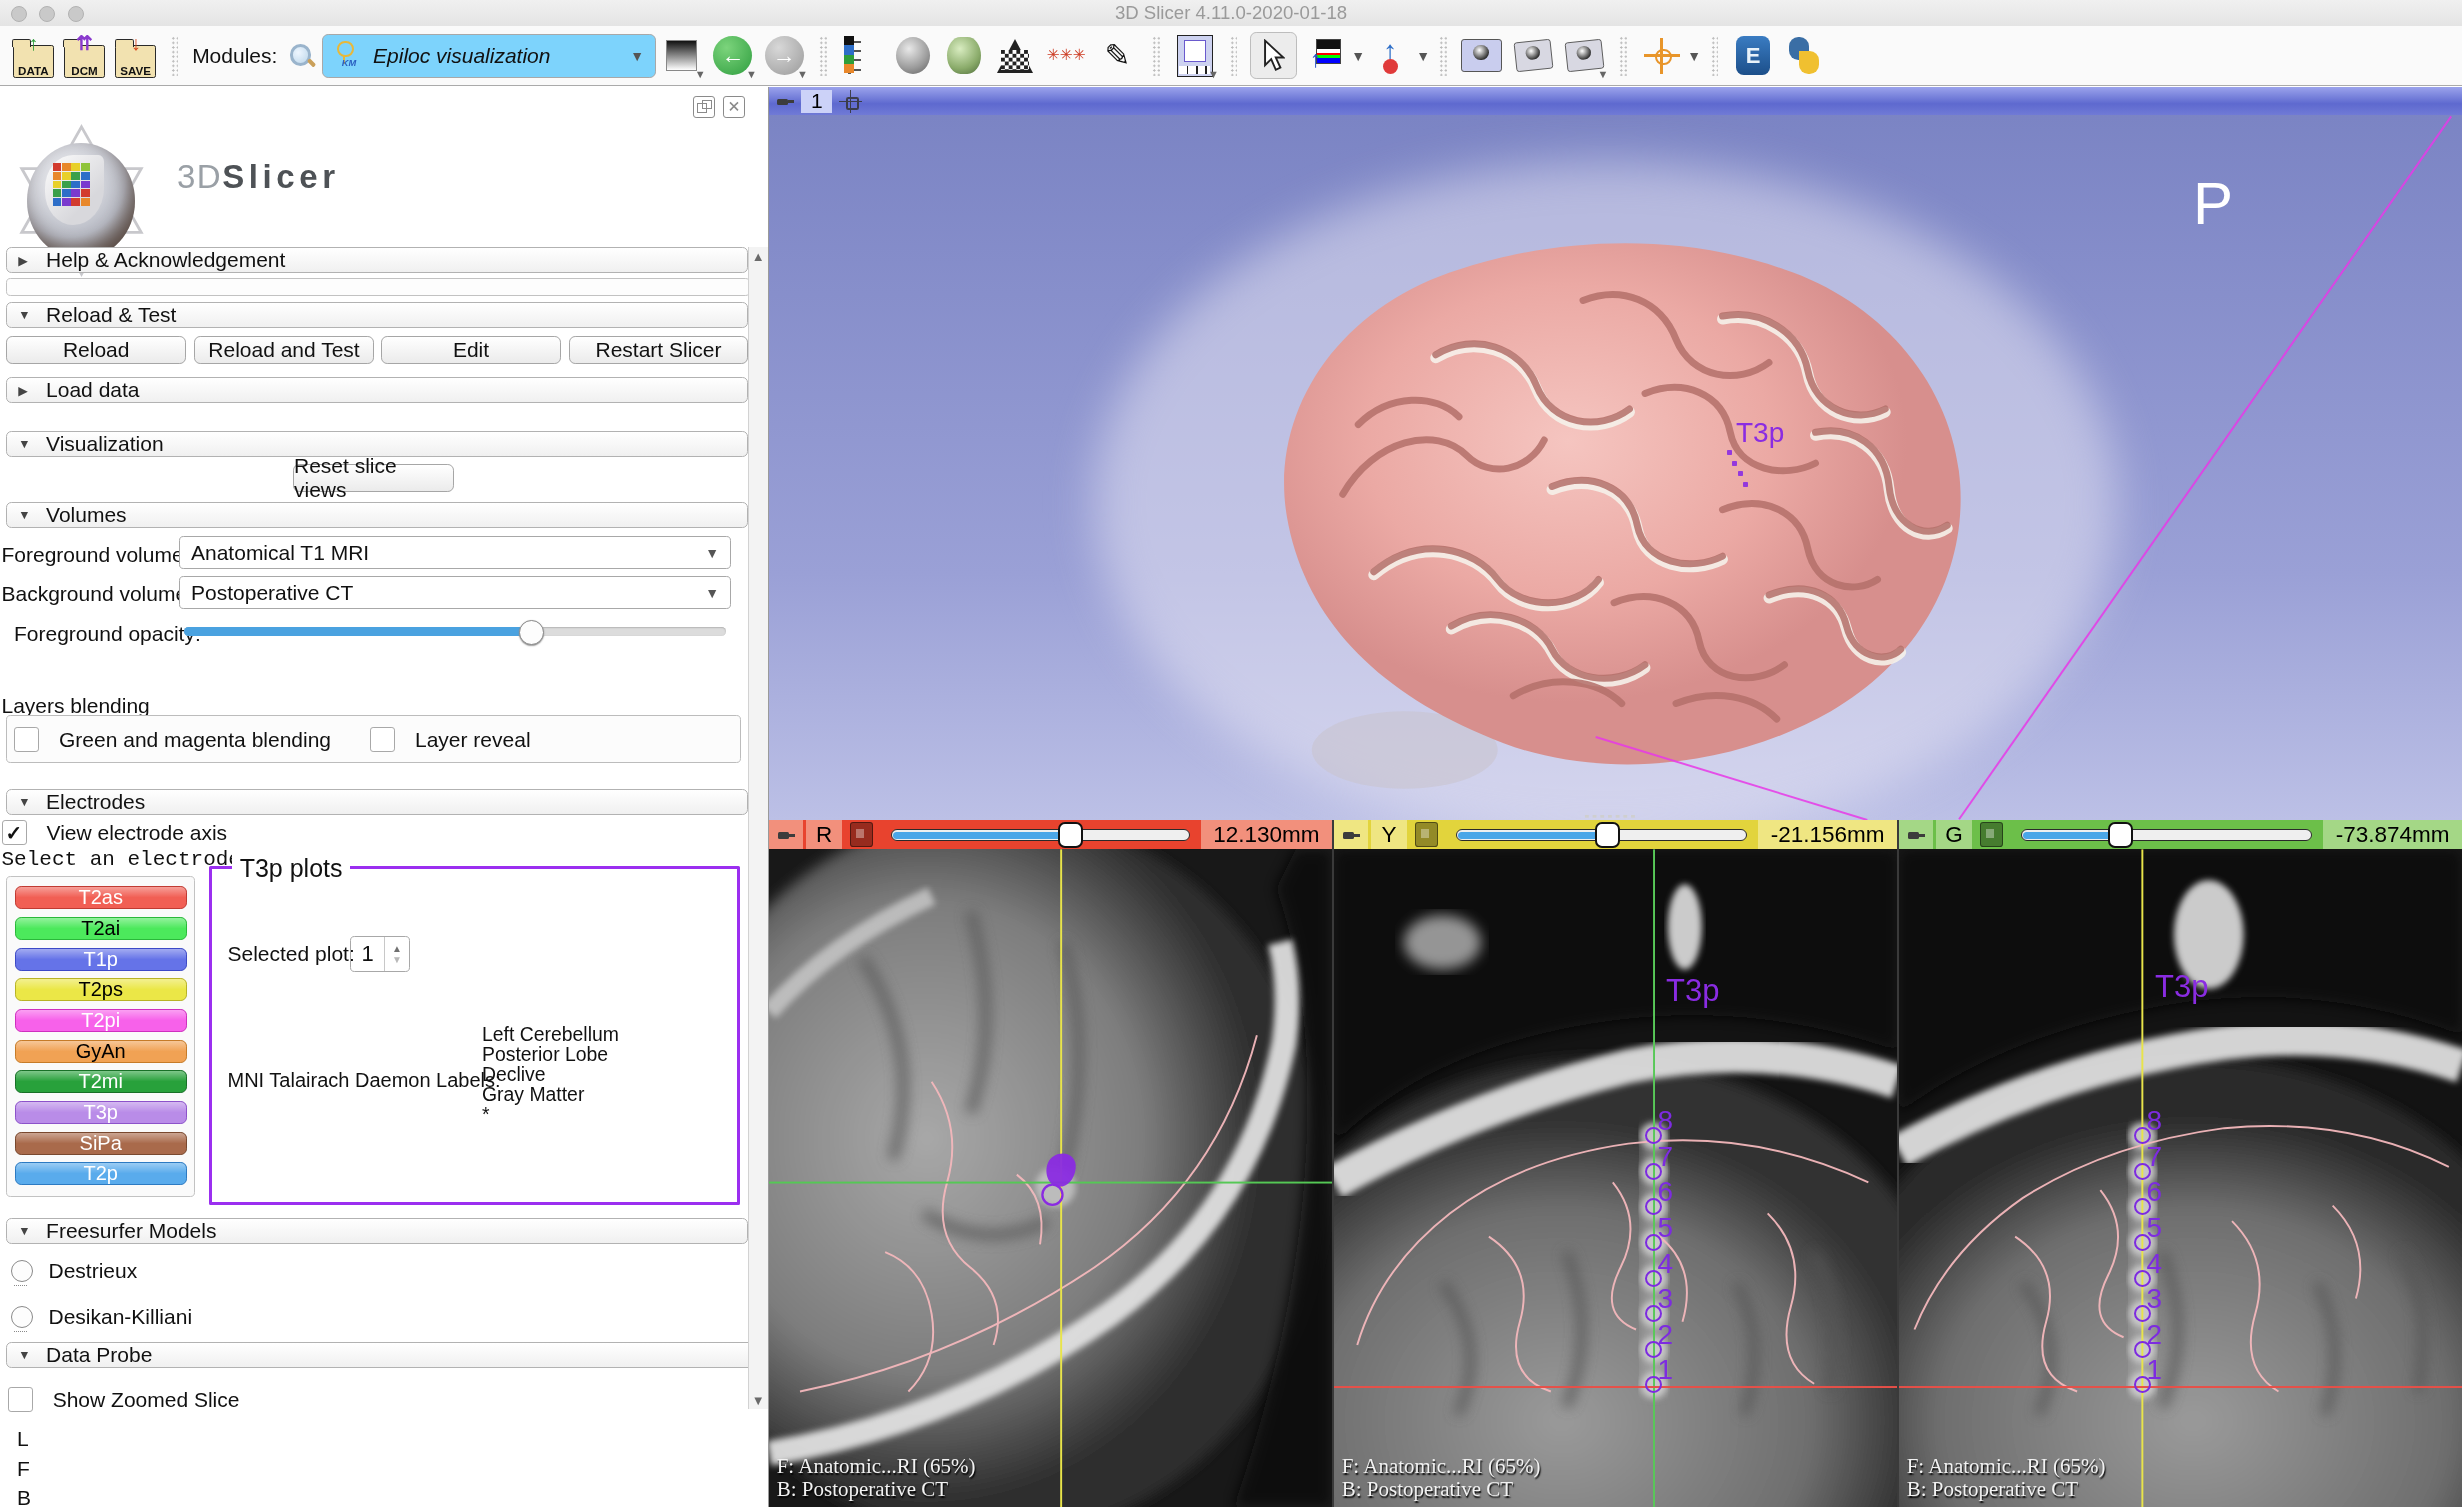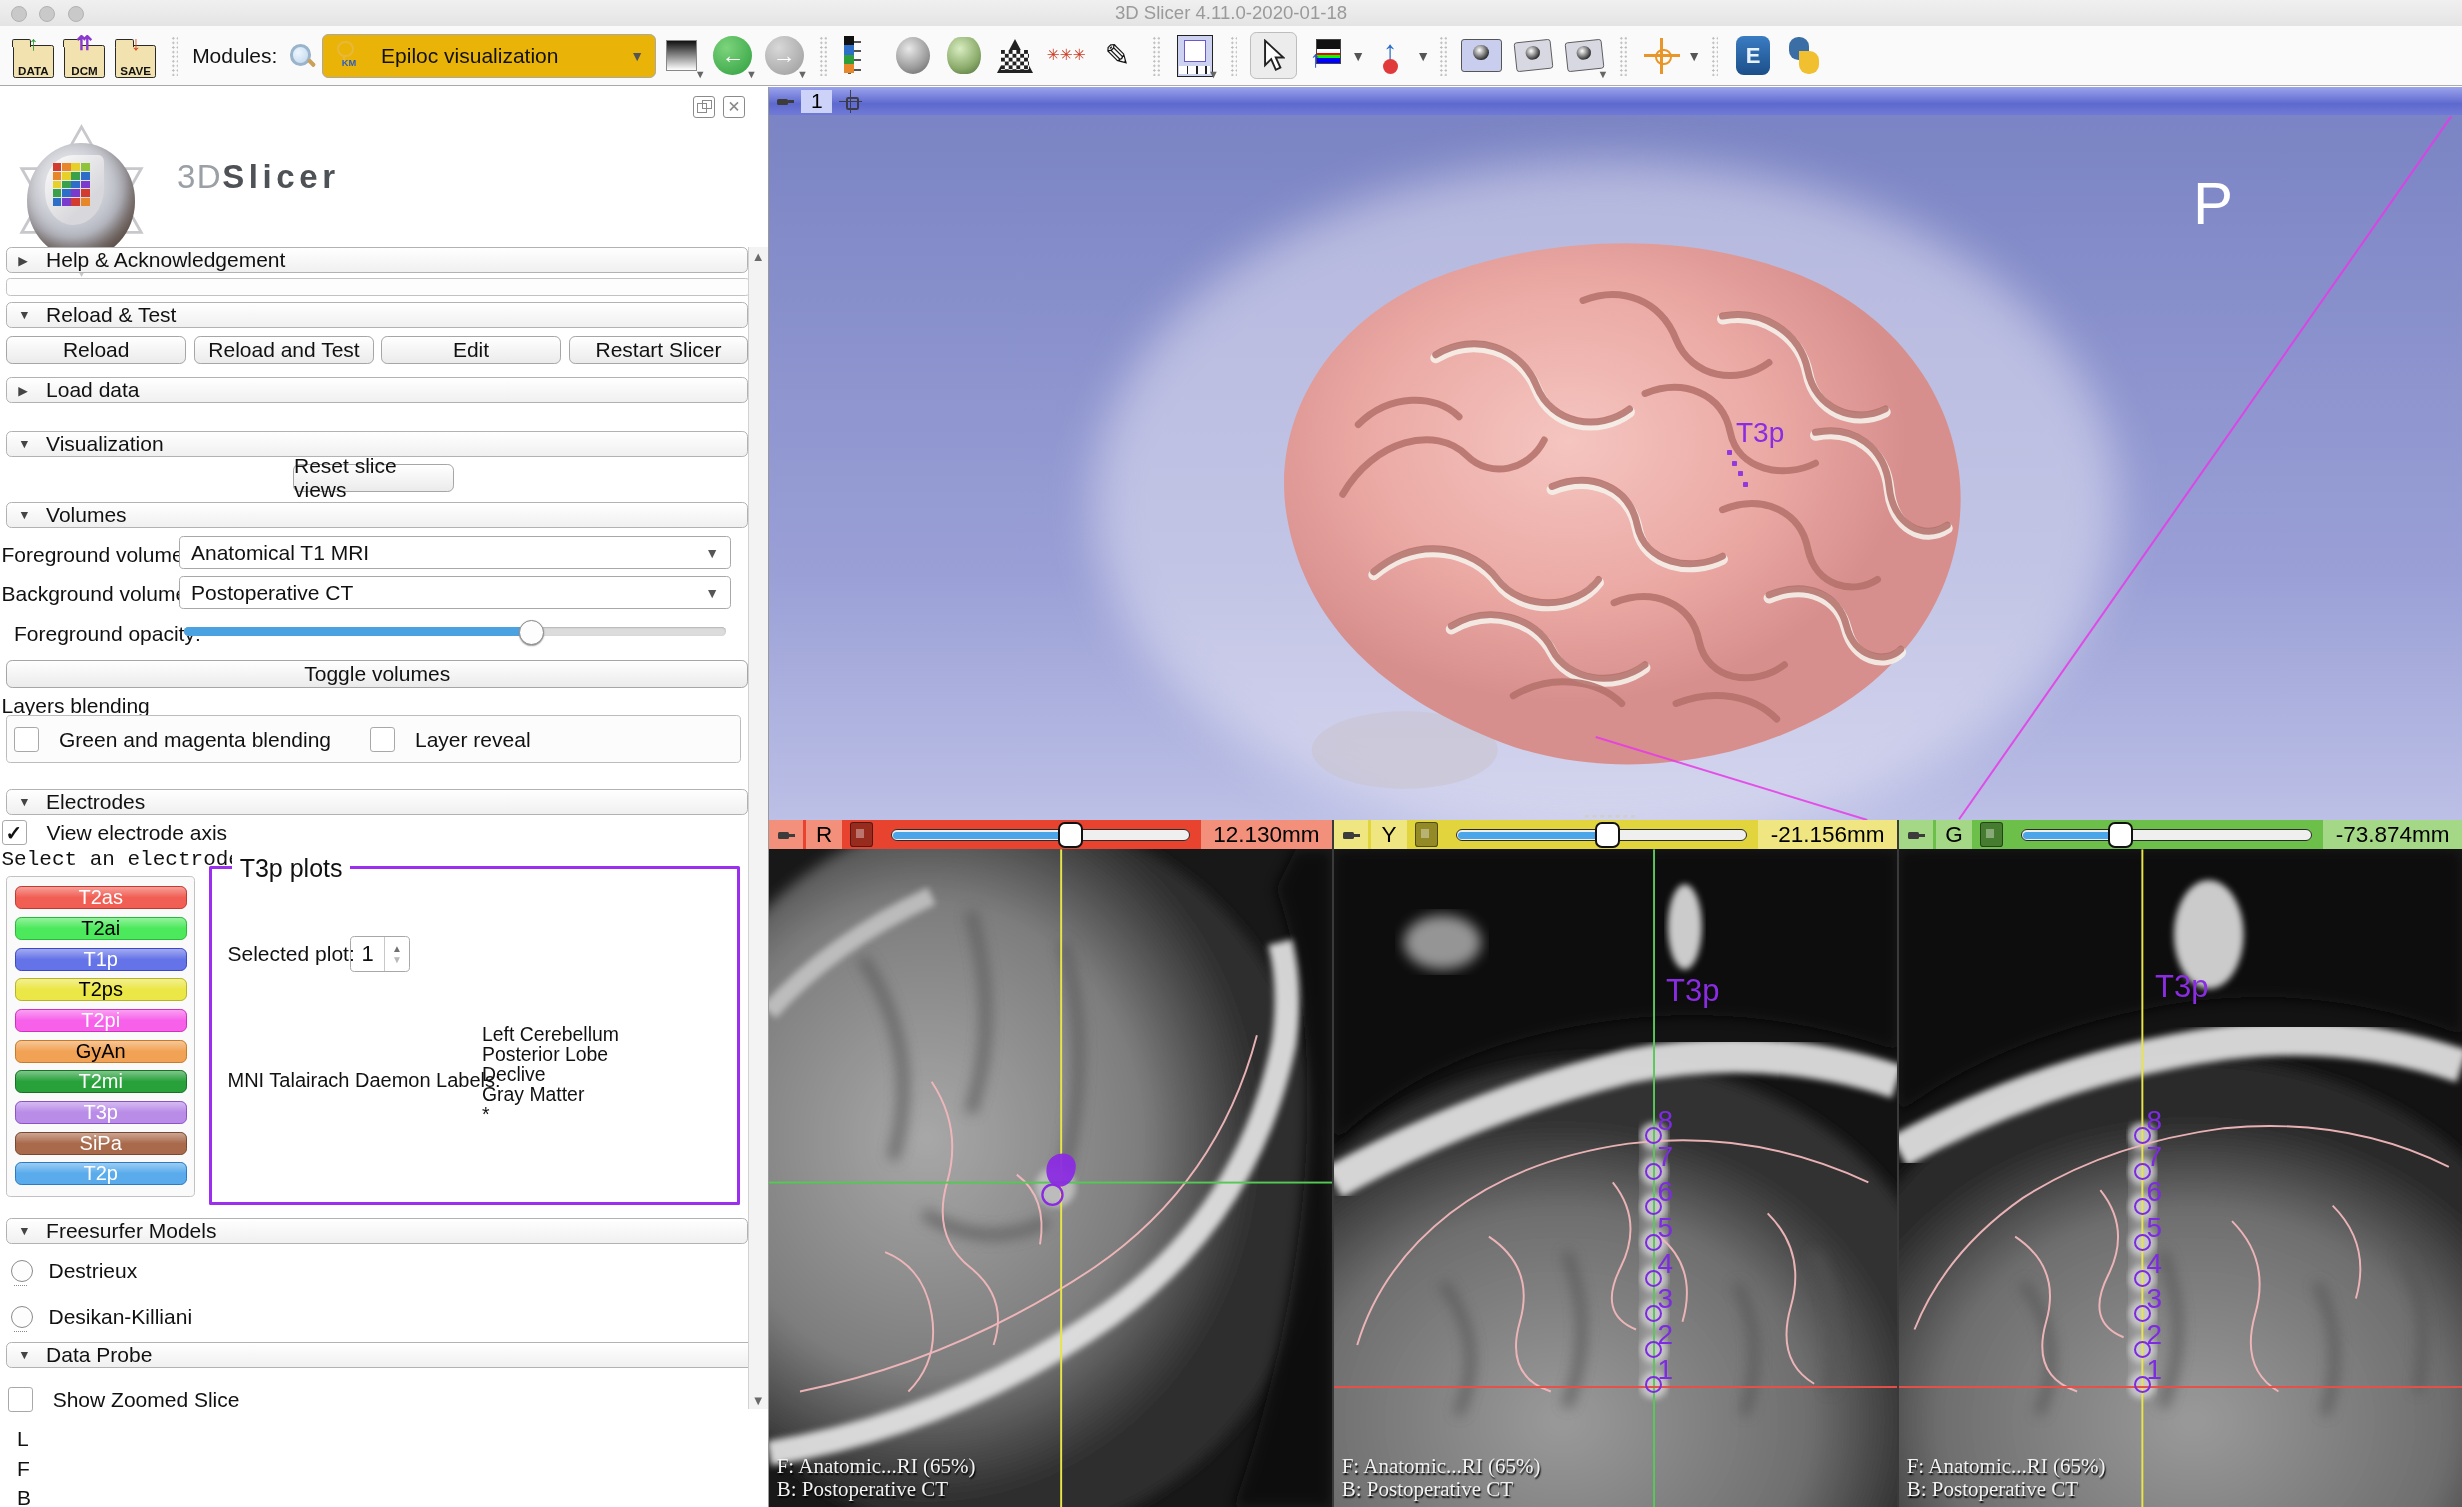--- a/index.html
+++ b/index.html
@@ -23,22 +23,22 @@
           display:flex;align-items:flex-end;justify-content:center;font-weight:bold;font-size:11.6px;margin-top:11px;}
   .folder:before{content:"";position:absolute;left:-1.5px;top:-6.2px;width:17px;height:6.2px;background:#f2e2b0;
           border:1.5px solid #2a2a2a;border-bottom:none;border-radius:2.3px 2.3px 0 0;}
   .arr{position:absolute;top:-12.4px;font-size:20px;font-weight:bold;line-height:1;}
   .modlabel{font-size:21px;margin:0 11px 0 4.6px;}
   .mag{position:relative;width:26px;height:26px;margin-right:7.7px;}
   .mag:before{content:"";position:absolute;left:1.5px;top:1.5px;width:15.5px;height:15.5px;border:3.1px solid #9ab4cc;
        border-radius:50%;background:radial-gradient(circle at 35% 35%,#eef6ff,#bcd6ea);}
   .mag:after{content:"";position:absolute;left:18.6px;top:18.6px;width:9.3px;height:3.9px;background:#caa05a;
        transform:rotate(45deg);border-radius:1.5px;}
-  .combo{height:42px;background:#eab308;border:1.5px solid #a8a8a8;border-radius:6.2px;display:flex;
-         align-items:center;padding:0 11px;gap:24px;}
+  .combo{height:42px;background:#7dd3fc;border:1.5px solid #a8a8a8;border-radius:6.2px;display:flex;
+         align-items:center;padding:0 11px;gap:16px;font-style:italic;}
   .mcombo{width:310px;}
   .keyicon{position:relative;width:23px;height:29.4px;}
   .keyicon .ring{position:absolute;left:3.1px;top:0;width:12.4px;height:12.4px;border:2.3px solid #e8b83a;border-radius:50%;}
   .keyicon .stem{position:absolute;left:8.5px;top:14px;width:2.3px;height:9.3px;background:#e8b83a;}
   .keyicon .kt{position:absolute;left:7.7px;top:17px;font-size:9.3px;color:#2a5fc0;font-weight:bold;}
   .combo .ctext{font-size:21px;flex:1;}
   .chev{font-size:14px;color:#555;}
   .gradicon{width:29.4px;height:29.4px;background:linear-gradient(#111,#fff);border:0.8px solid #888;}
   .navc{width:39px;height:39px;border-radius:50%;display:flex;align-items:center;justify-content:center;
         color:#fff;font-size:23px;font-weight:bold;}
@@ -437,23 +437,20 @@
     <div class="cbox" style="left:179px;top:489px;width:552px;">
       <span class="ctext">Postoperative CT</span>
       <span class="chev">▼</span>
     </div>
     <span class="rowlabel" style="left:14px;top:535px;">Foreground opacity:</span>
     <div class="sliderrow" style="top:532px;">
       <div class="groove"></div>
       <div class="gfill" style="width: 64%;"></div>
       <div class="ghandle" style="left: calc(64% - 11.6px);"></div>
     </div>
-    <div class="pushbtn" style="left:6.2px;top:573px;width:742px;">
-      <span>Toggle volumes</span>
-      </div>
     <span class="rowlabel" style="left:1.5px;top:607px;">Layers blending</span>
     <div class="frame" style="left:6.2px;top:628px;width:735px;height:48px;"></div>
     <div class="chk" style="left:14px;top:640px;">
       <span class="chkbox"></span>
       <span>Green and magenta blending</span>
     </div>
     <div class="chk" style="left:370px;top:640px;">
       <span class="chkbox"></span>
       <span>Layer reveal</span>
     </div>

